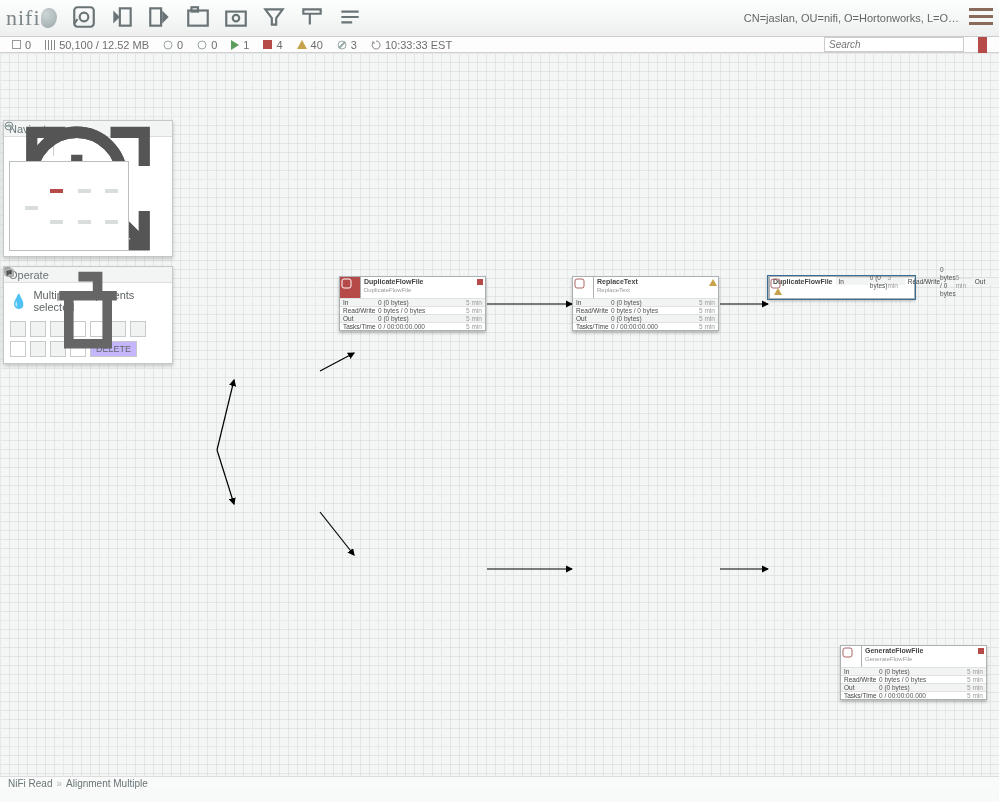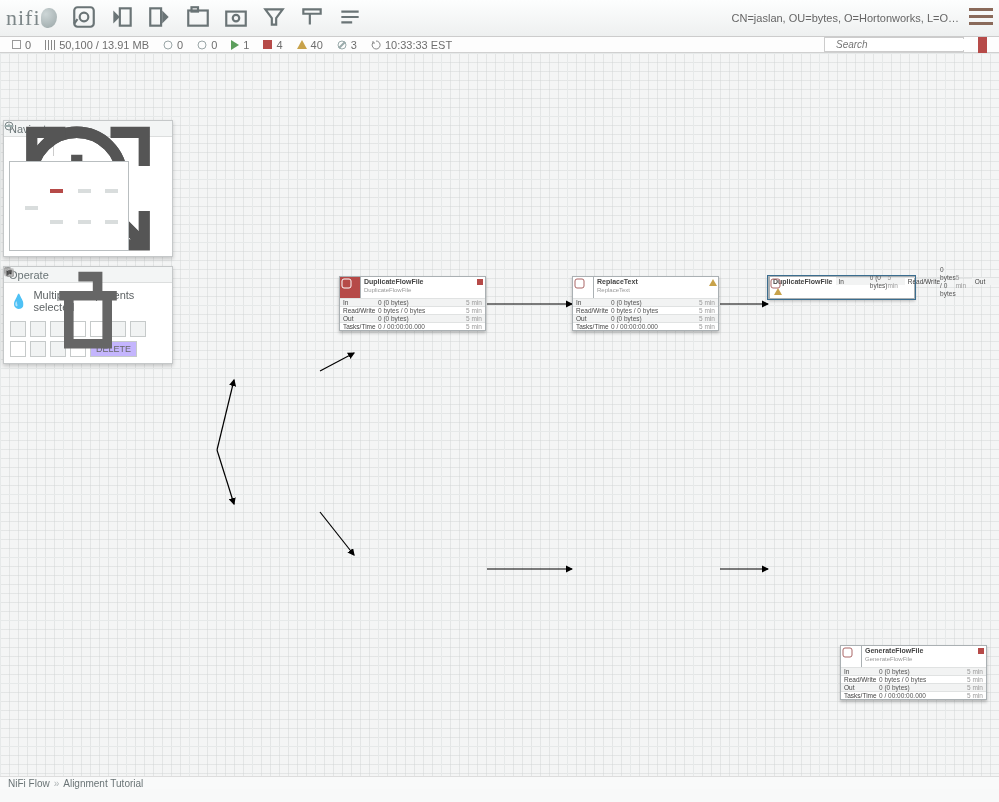--- a/index.html
+++ b/index.html
@@ -18,21 +18,21 @@
 
 
 .status { height:16px; background:#fdfdfd; border-bottom:1px solid #d0d0d0; display:flex; align-items:center; padding:0 12px; gap:14px; font-size:11px; color:#6e6e6e; }
 .status .grp { display:flex; align-items:center; gap:4px; }
 .sb-box { width:9px; height:9px; border:1px solid #999; }
 .sb-red { background:#b64a48; border-color:#b64a48;}
 .sb-green-tri { width:0;height:0;border-top:5px solid transparent;border-bottom:5px solid transparent;border-left:8px solid #5c9e5c; }
 .sb-warn-tri { width:0;height:0;border-left:5px solid transparent;border-right:5px solid transparent;border-bottom:9px solid #c8a24a; }
 .sb-bars { display:inline-block; width:10px; height:10px; background:linear-gradient(90deg,#888 1px,transparent 1px) 0 0/3px 100%; }
 .sb-refresh svg { width:10px; height:10px; }
-.search-wrap { margin-left:auto; display:flex; align-items:center; background:#fff; border:1px solid #ccc; height:15px; width:140px; padding:0 11px; }
+.search-wrap { margin-left:auto; display:flex; align-items:center; background:#fff; border:1px solid #ccc; height:15px; width:140px; padding:0 4px; }
 .search-wrap svg { width:10px; height:10px; }
 .search-wrap input { flex:1; border:none; outline:none; font-size:10px; color:#888; font-style:italic; }
 .end-red { width:9px; height:16px; background:#b64a48; margin-left:0; }
 
 
 .canvas { position:absolute; top:53px; bottom:13px; left:0; right:0; 
   background-color:#f4f5f5;
   background-image: linear-gradient(#e6e9e9 1px, transparent 1px), linear-gradient(90deg, #e6e9e9 1px, transparent 1px),
                     linear-gradient(rgba(210,214,214,0.5) 1px, transparent 1px), linear-gradient(90deg, rgba(210,214,214,0.5) 1px, transparent 1px);
   background-size: 63px 63px, 63px 63px, 9px 9px, 9px 9px;
@@ -114,36 +114,36 @@
           <path d="M4 5h16l-6 8v6h-4v-6z" fill="none" stroke="#6a7476" stroke-width="2"></path>
         </svg></span>
     <span><svg viewBox="0 0 24 24">
           <path d="M4 5h16v4H4zM10 9v10" fill="none" stroke="#6a7476" stroke-width="2"></path>
         </svg></span>
     <span><svg viewBox="0 0 24 24">
           <path d="M4 7h16M4 12h16M4 17h10" stroke="#6a7476" stroke-width="2"></path>
         </svg></span>
   </div>
   <div class="spacer"></div>
-  <div class="user">CN=jaslan, OU=bytes, O=Hortonworks, L=O…</div>
+  <div class="user">CN=jaslan, OU=nifi, O=Hortonworks, L=O…</div>
   <div class="menu-btn"><svg viewBox="0 0 24 18">
         <rect width="24" height="3" y="0" fill="#8a6a5a"></rect>
         <rect width="24" height="3" y="7" fill="#8a6a5a"></rect>
         <rect width="24" height="3" y="14" fill="#8a6a5a"></rect>
       </svg></div>
 </div>
 
 <div class="status">
   <div class="grp">
       <span class="sb-box"></span>
       <span>0</span>
     </div>
   <div class="grp">
       <span class="sb-bars"></span>
-      <span>50,100 / 13.91 MB</span>
+      <span>50,100 / 12.52 MB</span>
     </div>
   <div class="grp">
       <svg width="10" height="10">
         <circle cx="5" cy="5" r="4" fill="none" stroke="#9aa6a7"></circle>
       </svg>
       <span>0</span>
     </div>
   <div class="grp">
       <svg width="10" height="10">
         <circle cx="5" cy="5" r="4" fill="none" stroke="#9aa6a7"></circle>
@@ -475,17 +475,17 @@
             <svg viewBox="0 0 10 10" width="9" height="9">
               <path d="M2 3h6M3 3v5h4V3M4 1h2v2" fill="none" stroke="#666"></path>
             </svg>
             <span>DELETE</span>
           </div>
     </div>
   </div>
 </div>
 
 <div class="footer">
-  <span>NiFi Flow</span>
+  <span>NiFi Read</span>
   <span class="sep">»</span>
-  <span>Alignment Tutorial</span>
+  <span>Alignment Multiple</span>
 </div>
 
 </div>
 </body></html>

